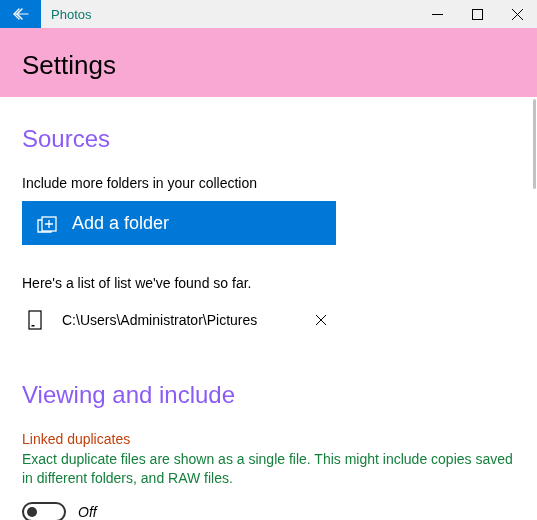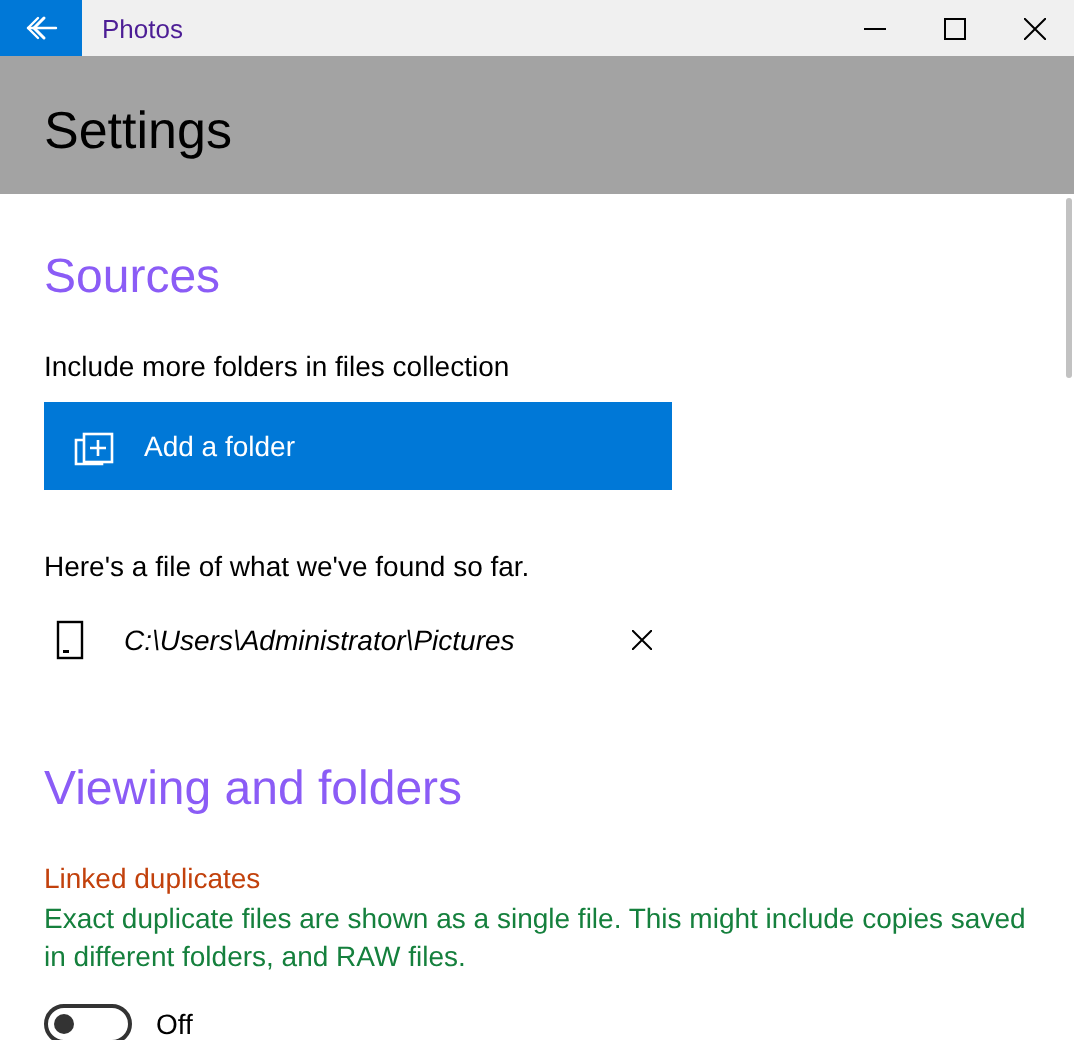--- a/index.html
+++ b/index.html
@@ -23,39 +23,39 @@
       background: #0078d7;
       display: flex;
       align-items: center;
       justify-content: center;
       cursor: pointer;
     }
     .back-btn svg { stroke: #fff; }
     .app-title {
       padding-left: 10px;
       font-size: 13px;
-      color: #4c1d95;
+      color: #0f766e;
     }
     .win-controls {
       margin-left: auto;
       display: flex;
       align-items: center;
     }
     .win-btn {
       width: 40px;
       height: 28px;
       display: flex;
       align-items: center;
       justify-content: center;
       cursor: pointer;
     }
     .win-btn svg { stroke: #000; fill: none; }
     .page-header {
       padding: 22px 38px 16px 22px;
-      background: #a3a3a3;
+      background: #f9a8d4;
     }
     .page-title {
       font-size: 26px;
       font-weight: 400;
       color: #000;
     }
     .content-wrap {
       background: #fff;
       height: calc(520px - 28px - 60px);
       overflow: hidden;
@@ -93,30 +93,29 @@
       cursor: pointer;
       margin-bottom: 30px;
     }
     .primary-btn .icon-wrap {
       width: 26px;
       display: flex;
       align-items: center;
       justify-content: center;
     }
     .primary-btn .btn-label {
-      font-size: 14px;
+      font-size: 18px;
       padding-left: 12px;
     }
     .folder-row {
       display: flex;
       align-items: center;
       height: 38px;
       margin-bottom: 42px;
       width: 314px;
-      font-style: italic;
     }
     .folder-icon-wrap {
       width: 26px;
       display: flex;
       align-items: center;
       justify-content: center;
       padding-left: 2px;
     }
     .folder-path {
       font-size: 14px;
@@ -157,20 +156,21 @@
       width: 10px;
       height: 10px;
       background: #333;
       border-radius: 50%;
       top: 3px;
       left: 3px;
     }
     .toggle-label {
       font-size: 14px;
       color: #000;
+      font-style: italic;
     }
     .scrollbar {
       position: absolute;
       right: 1px;
       top: 0;
       width: 5px;
       height: 100%;
     }
     .scrollbar-thumb {
       position: absolute;
@@ -216,51 +216,51 @@
   </div>
 </div>
 
 <div class="page-header">
   <div class="page-title">Settings</div>
 </div>
 
 <div class="content-wrap">
   <div class="content">
     <div class="section-title">Sources</div>
-    <div class="subtext">Include more folders in files collection</div>
+    <div class="subtext">Include more folders in your collection</div>
 
     <div class="primary-btn">
       <span class="icon-wrap">
         <svg width="22" height="22" viewBox="0 0 22 22" fill="none" stroke="#fff" stroke-width="1.3">
           <rect x="6" y="5" width="14" height="14"></rect>
           <path d="M6 8 L2 8 L2 20 L15 20 L15 19"></path>
           <path d="M13 8 L13 16 M9 12 L17 12"></path>
         </svg>
       </span>
       <span class="btn-label">Add a folder</span>
     </div>
 
-    <div class="subtext">Here's a file of what we've found so far.</div>
+    <div class="subtext">Here's a list of list we've found so far.</div>
 
     <div class="folder-row">
       <span class="folder-icon-wrap">
         <svg width="18" height="22" viewBox="0 0 18 22" fill="none" stroke="#000" stroke-width="1.2">
           <rect x="2" y="2" width="12" height="18"></rect>
           <rect x="4.5" y="16" width="3" height="1.5" fill="#000" stroke="none"></rect>
         </svg>
       </span>
       <span class="folder-path">C:\Users\Administrator\Pictures</span>
       <span class="remove-btn">
         <svg width="10" height="10" viewBox="0 0 10 10" stroke="#000" stroke-width="1">
           <path d="M0 0 L10 10 M10 0 L0 10"></path>
         </svg>
       </span>
     </div>
 
-    <div class="section-title">Viewing and folders</div>
+    <div class="section-title">Viewing and include</div>
 
     <div class="setting-label">Linked duplicates</div>
     <div class="subtext-desc">Exact duplicate files are shown as a single file. This might include copies saved in different folders, and RAW files.</div>
     <div class="toggle-row">
       <div class="toggle">
         <div class="toggle-knob"></div>
       </div>
       <span class="toggle-label">Off</span>
     </div>
 

